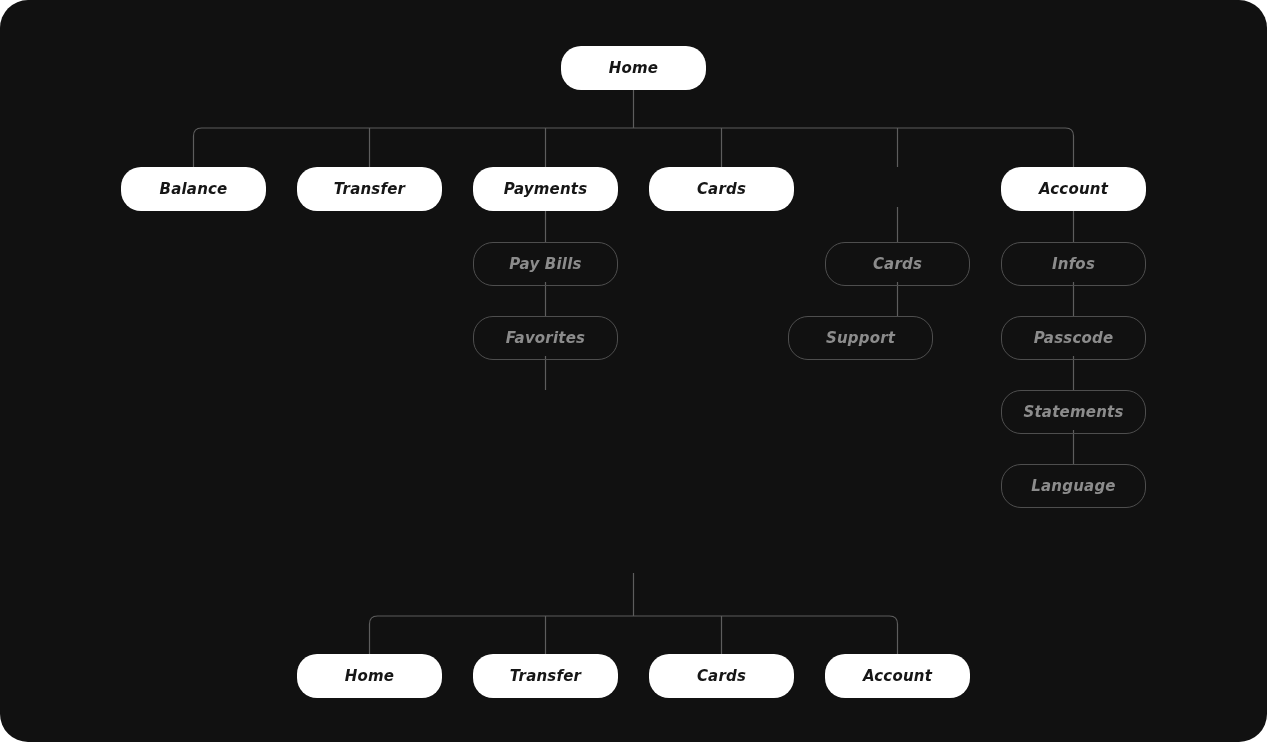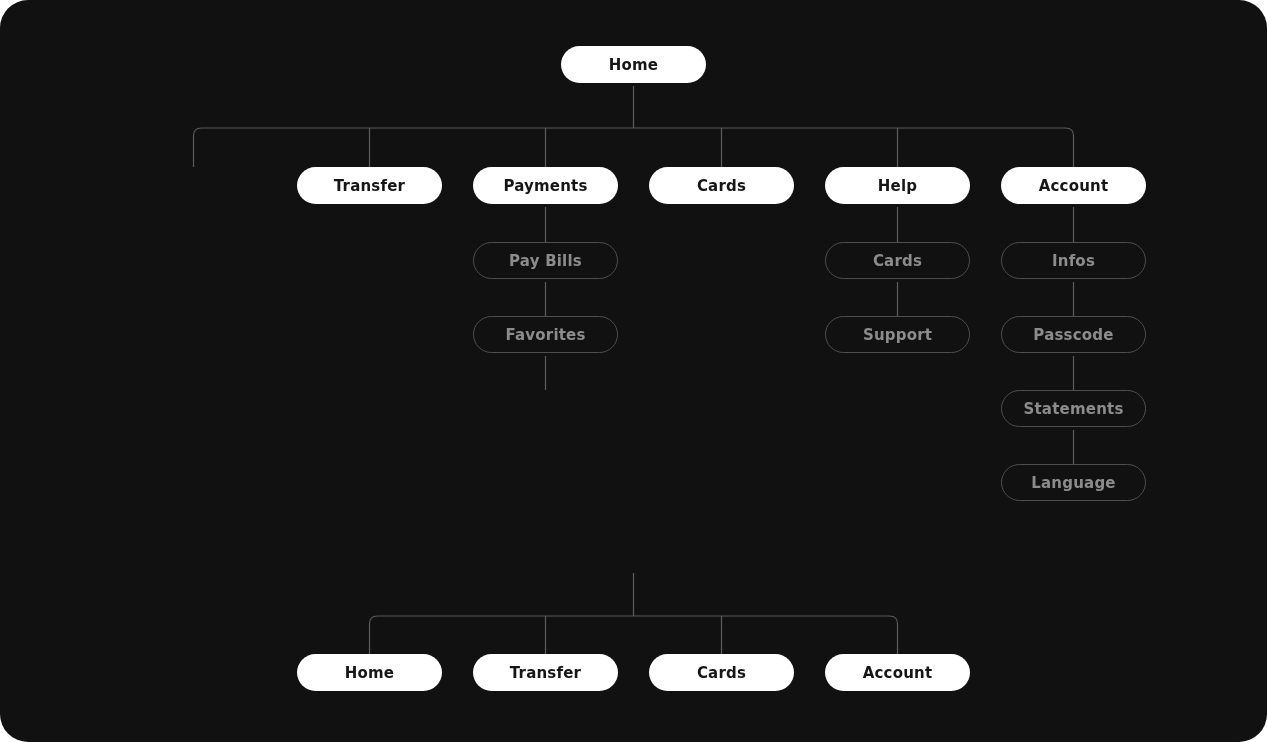--- a/index.html
+++ b/index.html
@@ -18,25 +18,26 @@
     width:1267px;height:742px;
     background:var(--canvas_bg);
     border-radius:28px;
     overflow:hidden;
     font-family:"DejaVu Sans","Liberation Sans",sans-serif;
   }
   .connectors{position:absolute;left:0;top:0;pointer-events:none;}
   .connectors path{fill:none;stroke:var(--line);stroke-width:1.2;}
   .node{
     position:absolute;
-    height:37px;
+    height:44px;
     display:flex;align-items:center;justify-content:center;
     border-radius:20px;
     font-size:15px;font-weight:700;letter-spacing:.2px;
     white-space:nowrap;
+    font-style:italic;
   }
   .node.solid{background:var(--node_bg);color:var(--node_text);}
   .node.ghost{background:transparent;border:1px solid var(--ghost_border);color:var(--ghost_text);}
 </style>
 </head>
 <body>
 
 <div class="canvas">
 
   <svg class="connectors" width="1267" height="742" viewBox="0 0 1267 742" aria-hidden="true">
@@ -50,31 +51,31 @@
     <path d="M897.5 207 V242 M897.5 282 V316"></path>
     <path d="M1073.5 207 V242 M1073.5 282 V316 M1073.5 356 V390 M1073.5 430 V464"></path>
     <path d="M633.5 573 V616"></path>
     <path d="M369.5 654 V624 Q369.5 616 377.5 616 H889.5 Q897.5 616 897.5 624 V654"></path>
     <path d="M545.5 616 V654"></path>
     <path d="M721.5 616 V654"></path>
   </svg>
 
   <div class="node solid" style="left:561px;top:46px;width:145px">Home</div>
 
+  <div class="node solid" style="left:121px;top:167px;width:145px">Balance</div>
   <div class="node solid" style="left:297px;top:167px;width:145px">Transfer</div>
   <div class="node solid" style="left:473px;top:167px;width:145px">Payments</div>
   <div class="node solid" style="left:649px;top:167px;width:145px">Cards</div>
-  <div class="node solid" style="left:825px;top:167px;width:145px">Help</div>
   <div class="node solid" style="left:1001px;top:167px;width:145px">Account</div>
 
   <div class="node ghost" style="left:473px;top:242px;width:145px">Pay Bills</div>
   <div class="node ghost" style="left:473px;top:316px;width:145px">Favorites</div>
 
   <div class="node ghost" style="left:825px;top:242px;width:145px">Cards</div>
-  <div class="node ghost" style="left:825px;top:316px;width:145px">Support</div>
+  <div class="node ghost" style="left:788px;top:316px;width:145px">Support</div>
 
   <div class="node ghost" style="left:1001px;top:242px;width:145px">Infos</div>
   <div class="node ghost" style="left:1001px;top:390px;width:145px">Statements</div>
   <div class="node ghost" style="left:1001px;top:316px;width:145px">Passcode</div>
   <div class="node ghost" style="left:1001px;top:464px;width:145px">Language</div>
 
 
   <div class="node solid" style="left:297px;top:654px;width:145px">Home</div>
   <div class="node solid" style="left:473px;top:654px;width:145px">Transfer</div>
   <div class="node solid" style="left:649px;top:654px;width:145px">Cards</div>

